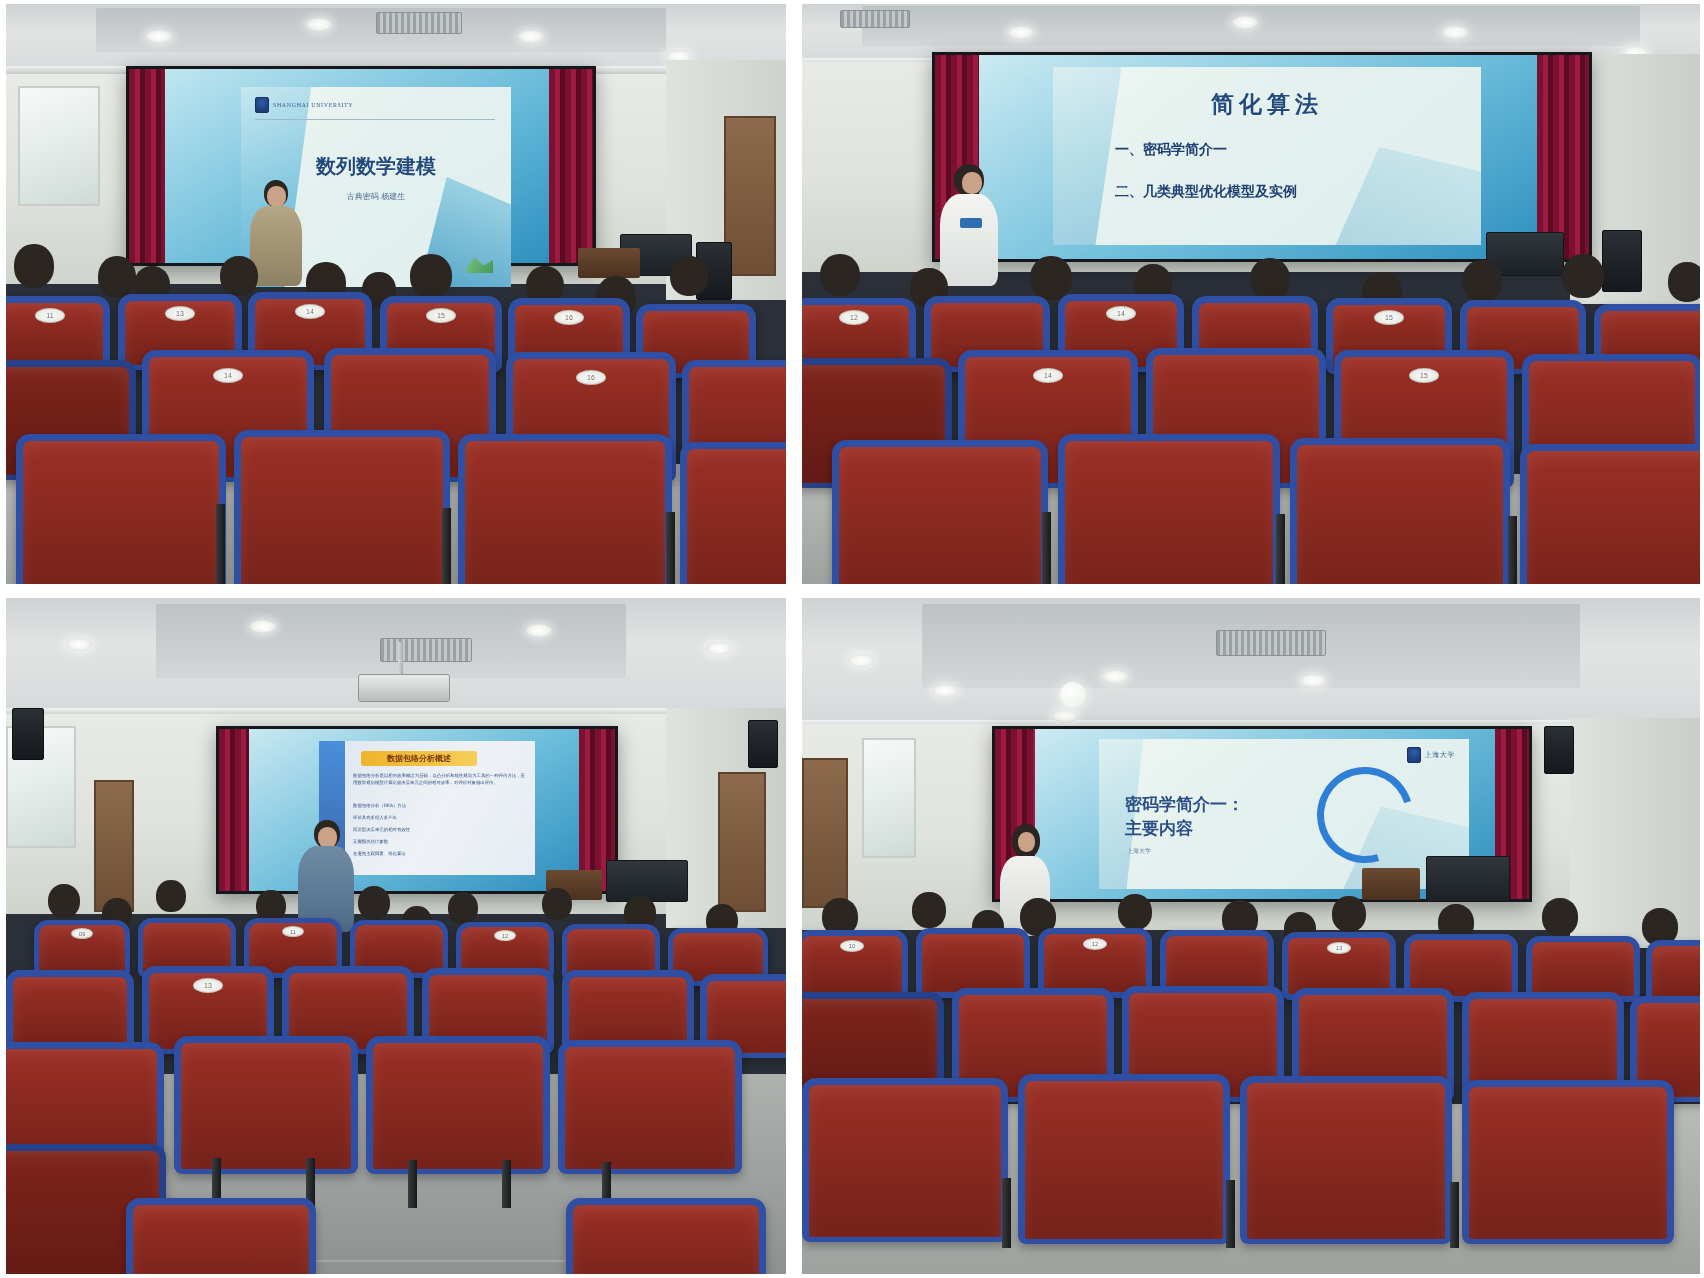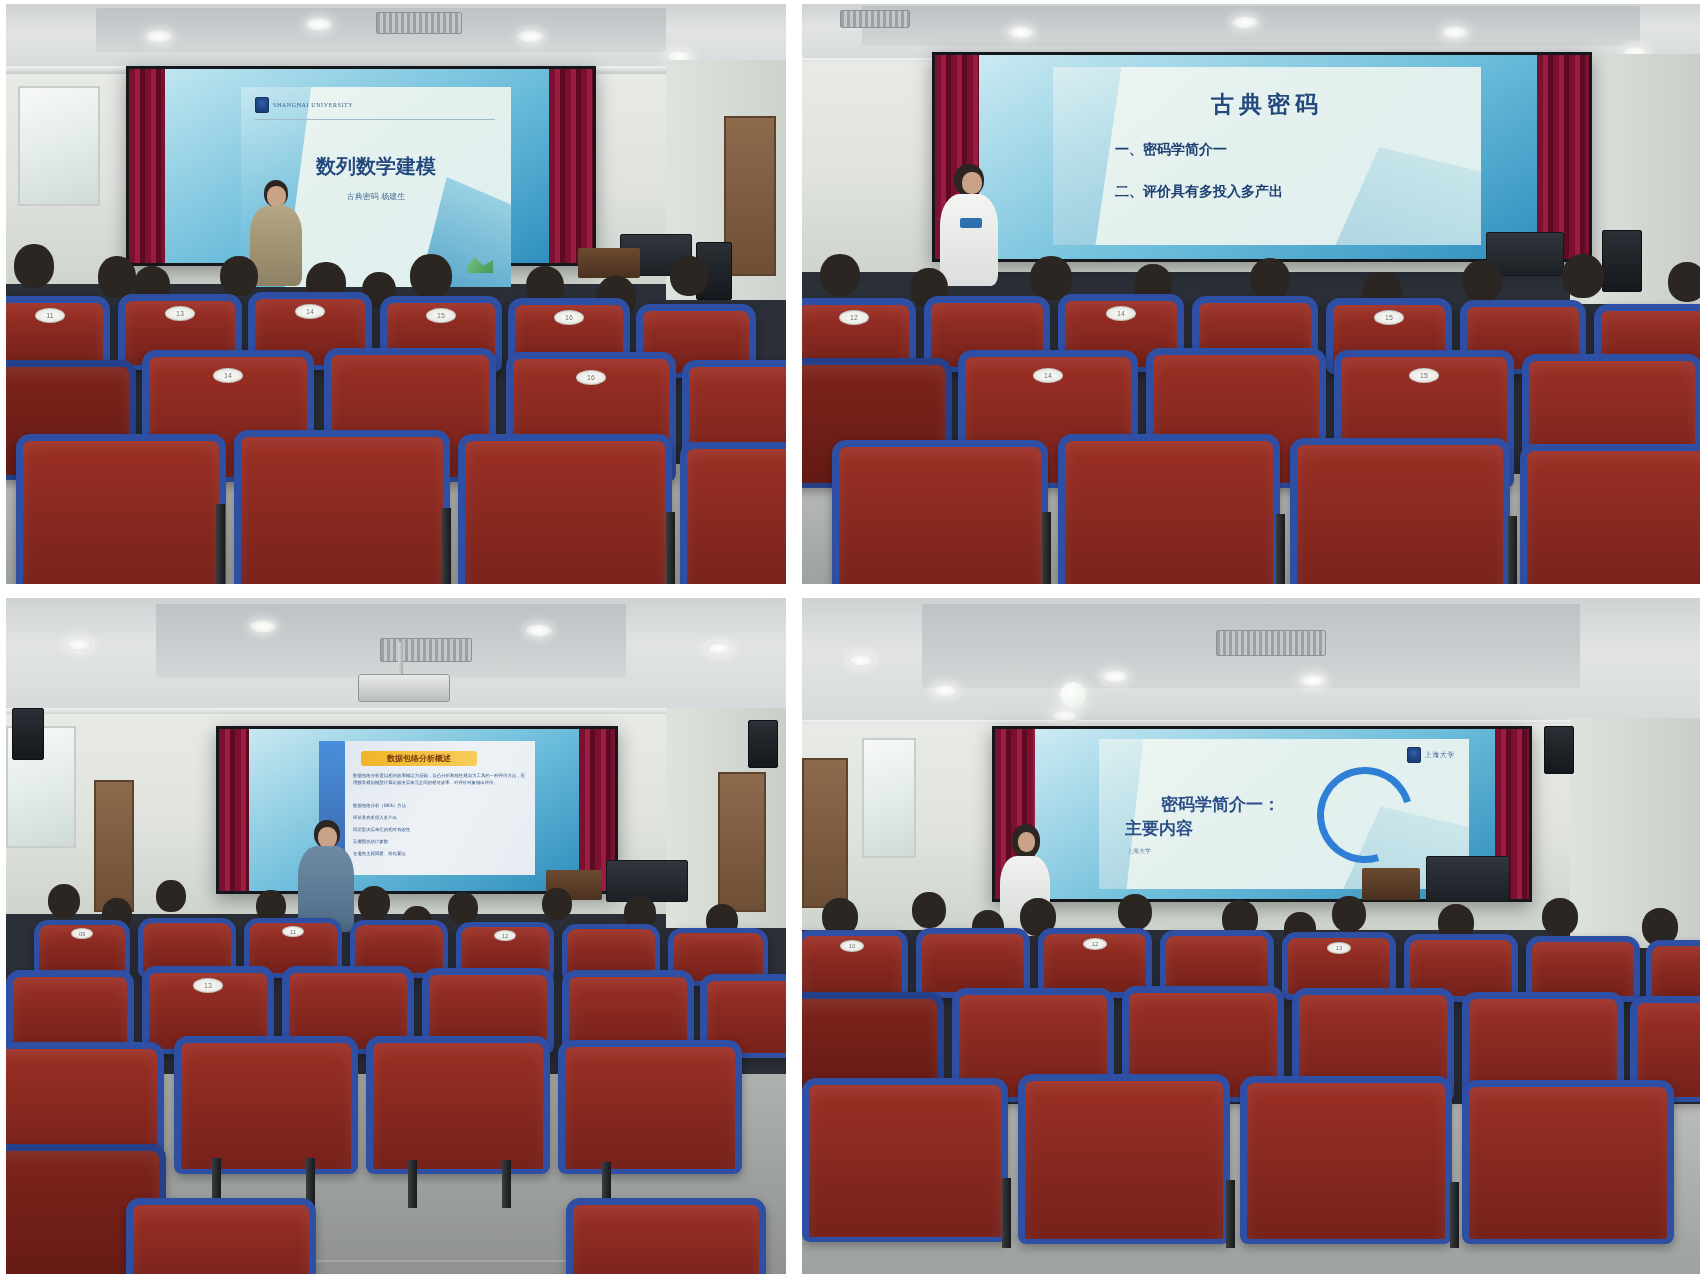--- a/index.html
+++ b/index.html
@@ -356,23 +356,23 @@
       <div class="wall-right" style="width:130px;top:50px;height:250px;"></div>
 
       <div class="stage-frame" style="left:130px;top:48px;width:660px;height:210px;">
         <div class="curtain" style="left:0;width:44px;"></div>
         <div class="curtain" style="right:0;width:52px;"></div>
         <div style="position:absolute;left:44px;right:52px;top:0;bottom:0;background:linear-gradient(150deg,#cbeaf2,#6dbedb 55%,#2f8fbe);"></div>
 
         <div class="slide" style="left:118px;top:12px;width:428px;height:178px;">
           <div class="slide-deco-left" style="width:16%;opacity:.45;"></div>
           <div class="slide-deco-right" style="opacity:.35;"></div>
-          <div class="slide-title" style="top:22px;font-size:23px;letter-spacing:5px;">古典密码</div>
+          <div class="slide-title" style="top:22px;font-size:23px;letter-spacing:5px;">简化算法</div>
           <div class="slide-line" style="left:62px;top:74px;font-size:14px;">一、密码学简介一</div>
-          <div class="slide-line" style="left:62px;top:116px;font-size:14px;">二、评价具有多投入多产出</div>
+          <div class="slide-line" style="left:62px;top:116px;font-size:14px;">二、几类典型优化模型及实例</div>
         </div>
       </div>
 
       <div class="person" style="left:136px;top:160px;width:64px;height:120px;">
         <div class="head" style="left:16px;top:0;width:30px;height:32px;"></div>
         <div class="face" style="left:24px;top:8px;width:20px;height:22px;"></div>
         <div class="torso" style="left:2px;top:30px;width:58px;height:92px;background:linear-gradient(180deg,#f4f5f3,#dbdedc);"></div>
         <div style="position:absolute;left:22px;top:54px;width:22px;height:10px;border-radius:2px;background:#2f6fae;"></div>
       </div>
 
@@ -616,21 +616,21 @@
         <div style="position:absolute;left:40px;right:34px;top:0;bottom:0;background:linear-gradient(150deg,#cdebf3,#6cbcda 55%,#2e8dbc);"></div>
 
         <div class="slide" style="left:104px;top:10px;width:370px;height:150px;">
           <div class="slide-deco-left" style="width:12%;opacity:.35;"></div>
           <div class="slide-deco-right" style="opacity:.3;"></div>
           <div class="ring" style="right:56px;top:28px;width:96px;height:96px;"></div>
           <div class="slide-logo" style="right:14px;top:8px;">
             <span class="mark"></span>
             <span class="en" style="font-size:7px;">上海大学</span>
           </div>
-          <div class="slide-head" style="left:26px;top:54px;font-size:17px;margin-left:36px;">密码学简介一：</div>
+          <div class="slide-head" style="left:26px;top:54px;font-size:17px;">密码学简介一：</div>
           <div class="slide-head" style="left:26px;top:78px;font-size:17px;">主要内容</div>
           <div style="position:absolute;left:28px;top:108px;font-size:6px;color:#5d7fa6;font-family:'DejaVu Sans',sans-serif;">上海大学</div>
         </div>
       </div>
 
       <div class="person" style="left:196px;top:226px;width:56px;height:110px;">
         <div class="head" style="left:14px;top:0;width:28px;height:34px;"></div>
         <div class="face" style="left:20px;top:8px;width:17px;height:20px;"></div>
         <div class="torso" style="left:2px;top:32px;width:50px;height:80px;background:linear-gradient(180deg,#f1f2f0,#d6d9d6);"></div>
       </div>

